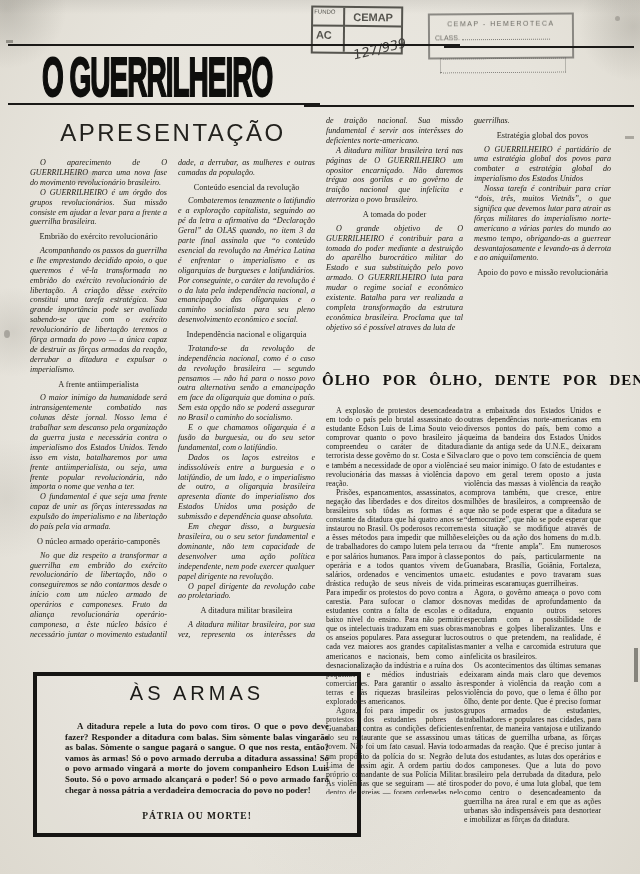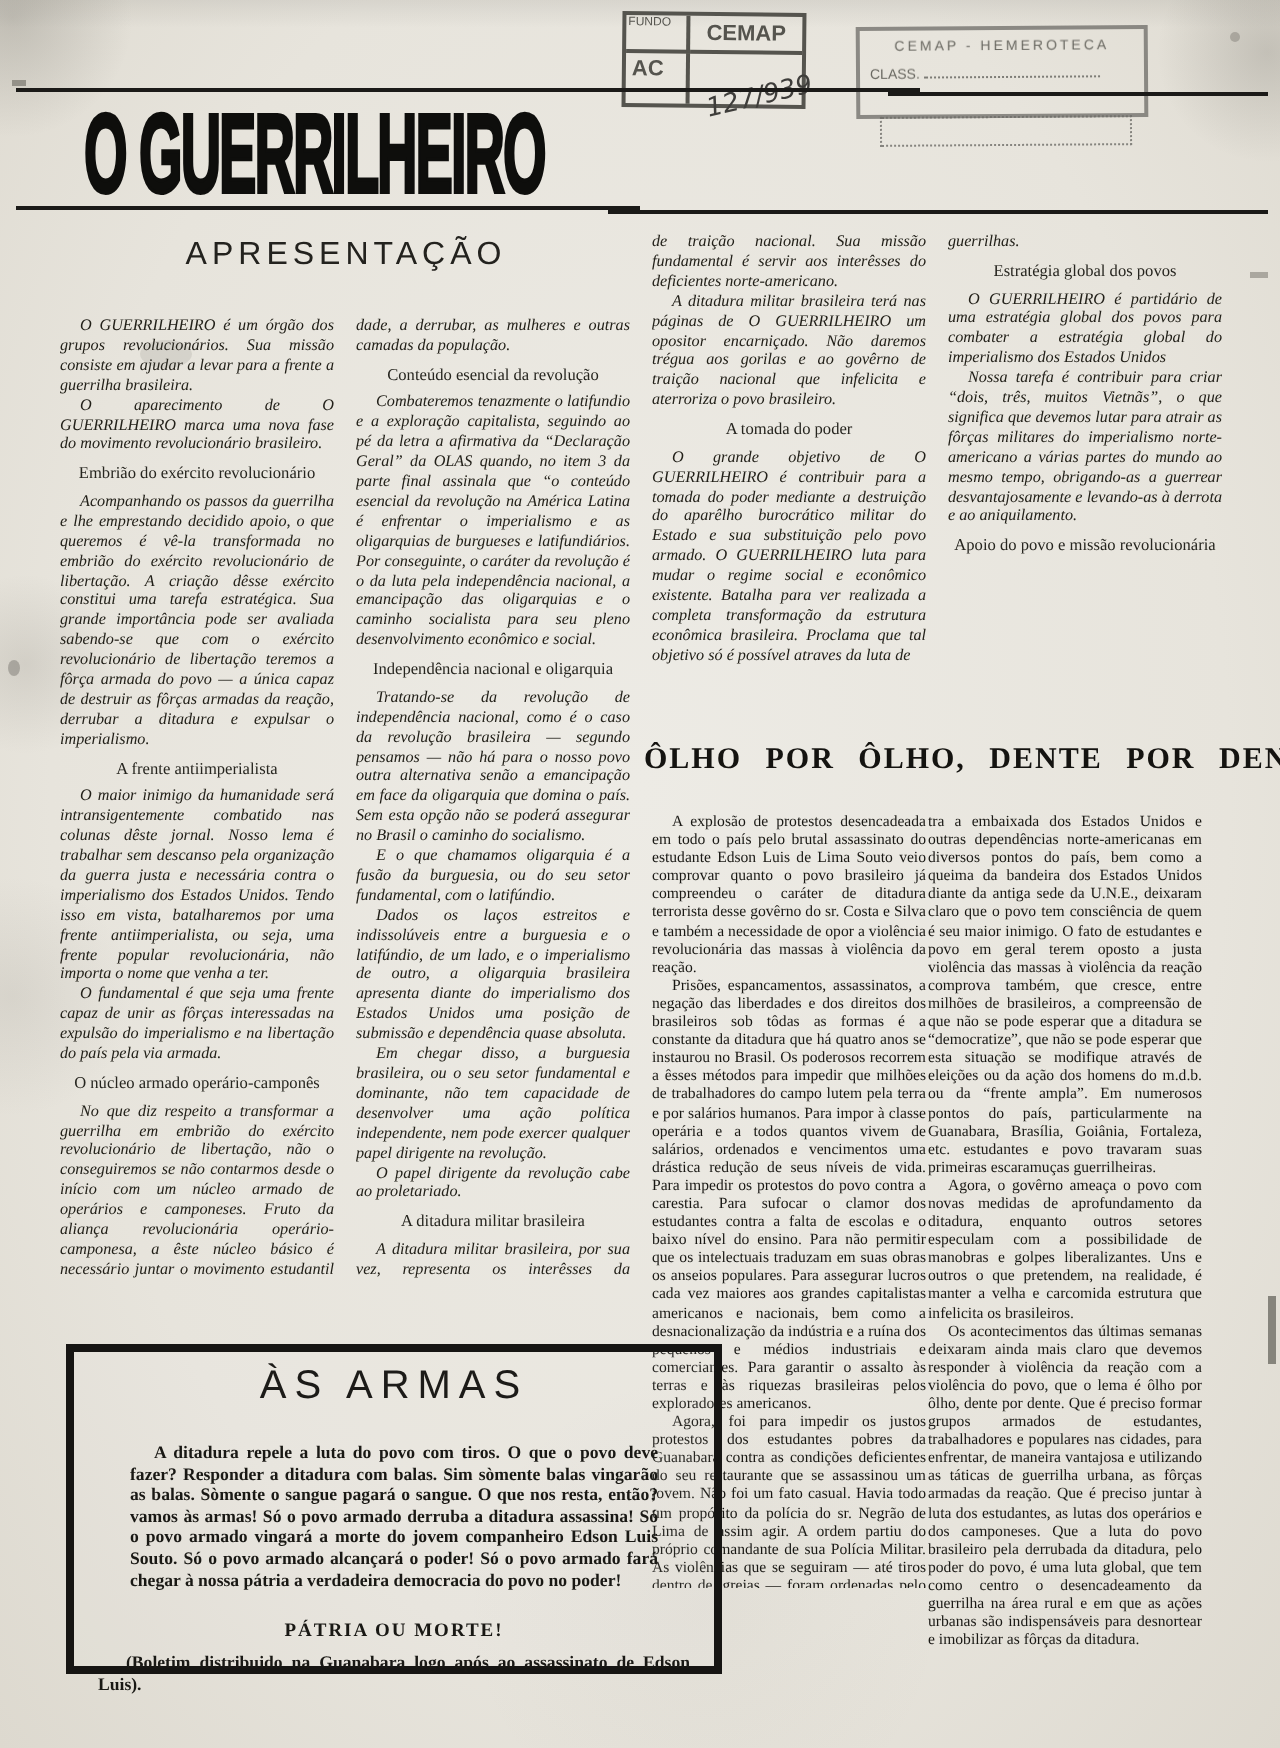--- a/index.html
+++ b/index.html
@@ -37,21 +37,21 @@
   .stamp2{position:absolute;left:428px;top:13px;width:142px;height:42px;
     border:2px solid rgba(100,99,94,.7);color:#686760;filter:blur(.3px);
     font-family:"Liberation Sans",sans-serif;transform:rotate(-.4deg);}
   .s2-title{font-size:7px;letter-spacing:1.5px;text-align:center;margin-top:5px;white-space:nowrap;}
   .s2-class{font-size:7px;margin:7px 0 0 5px;}
   .leader{display:inline-block;width:88px;border-bottom:1.5px dotted #7d7c76;vertical-align:baseline;}
   .s2-slot{position:absolute;left:440px;top:58px;width:124px;height:13px;
     border:1.5px dotted rgba(110,109,104,.8);transform:rotate(-.4deg);}
   
   .apres-title{position:absolute;left:30px;top:119px;width:286px;text-align:center;
-    font-family:"Liberation Sans",sans-serif;font-weight:400;font-size:16px;
+    font-family:"Liberation Sans",sans-serif;font-weight:400;font-size:24px;
     letter-spacing:2.5px;color:#23221e;}
   .col{position:absolute;width:137px;overflow:hidden;text-align:justify;}
   .para{margin:0;text-indent:10px;}
   .para.cont{text-indent:0;}
   .hd{margin:5px 2px 4px;text-align:center;text-indent:0;font-style:normal;
     font-size:8.3px;line-height:9.6px;color:#26251f;}
   .ap-col{font-style:italic;font-size:8.1px;line-height:9.9px;color:#222019;}
   .ol-col{font-style:normal;font-size:7.8px;line-height:9.1px;color:#191814;}
   .olho-title{position:absolute;left:322px;top:372px;width:312px;text-align:center;
     font-weight:700;font-size:15px;letter-spacing:1px;word-spacing:7px;color:#141310;white-space:nowrap;}
@@ -92,22 +92,22 @@
 
   <div class="rule" style="left:8px;top:44px;width:452px;" data-interactable="false"></div>
   <div class="rule" style="left:444px;top:46px;width:190px;" data-interactable="false"></div>
   <div class="rule" style="left:8px;top:103px;width:312px;" data-interactable="false"></div>
   <div class="rule" style="left:304px;top:104.5px;width:330px;" data-interactable="false"></div>
 
   <div class="masthead" data-interactable="false">O GUERRILHEIRO</div>
 
   <div class="apres-title" data-interactable="false">APRESENTAÇÃO</div>
   <div class="col ap-col" style="left:30px;top:158px;height:482px;" data-interactable="false">
+      <p class="para" data-interactable="false">O aparecimento de O GUERRILHEIRO marca uma nova fase do movimento revolucionário brasileiro.</p>
       <p class="para" data-interactable="false">O GUERRILHEIRO é um órgão dos grupos revolucionários. Sua missão consiste em ajudar a levar para a frente a guerrilha brasileira.</p>
-      <p class="para" data-interactable="false">O aparecimento de O GUERRILHEIRO marca uma nova fase do movimento revolucionário brasileiro.</p>
       <p class="hd" data-interactable="false">Embrião do exército revolucionário</p>
       <p class="para" data-interactable="false">Acompanhando os passos da guerrilha e lhe emprestando decidido apoio, o que queremos é vê-la transformada no embrião do exército revolucionário de libertação. A criação dêsse exército constitui uma tarefa estratégica. Sua grande importância pode ser avaliada sabendo-se que com o exército revolucionário de libertação teremos a fôrça armada do povo — a única capaz de destruir as fôrças armadas da reação, derrubar a ditadura e expulsar o imperialismo.</p>
       <p class="hd" data-interactable="false">A frente antiimperialista</p>
       <p class="para" data-interactable="false">O maior inimigo da humanidade será intransigentemente combatido nas colunas dêste jornal. Nosso lema é trabalhar sem descanso pela organização da guerra justa e necessária contra o imperialismo dos Estados Unidos. Tendo isso em vista, batalharemos por uma frente antiimperialista, ou seja, uma frente popular revolucionária, não importa o nome que venha a ter.</p>
       <p class="para" data-interactable="false">O fundamental é que seja uma frente capaz de unir as fôrças interessadas na expulsão do imperialismo e na libertação do país pela via armada.</p>
       <p class="hd" data-interactable="false">O núcleo armado operário-camponês</p>
       <p class="para" data-interactable="false">No que diz respeito a transformar a guerrilha em embrião do exército revolucionário de libertação, não o conseguiremos se não contarmos desde o início com um núcleo armado de operários e camponeses. Fruto da aliança revolucionária operário-camponesa, a êste núcleo básico é necessário juntar o movimento estudantil e as demais fôrças interessadas na revolução.</p>
     </div>
   <div class="col ap-col" style="left:178px;top:158px;height:482px;" data-interactable="false">
       <p class="para cont" data-interactable="false">dade, a derrubar, as mulheres e outras camadas da população.</p>
@@ -145,21 +145,20 @@
   <div class="col ol-col" style="left:464px;top:406px;height:422px;" data-interactable="false">
       <p class="para cont" data-interactable="false">tra a embaixada dos Estados Unidos e outras dependências norte-americanas em diversos pontos do país, bem como a queima da bandeira dos Estados Unidos diante da antiga sede da U.N.E., deixaram claro que o povo tem consciência de quem é seu maior inimigo. O fato de estudantes e povo em geral terem oposto a justa violência das massas à violência da reação comprova também, que cresce, entre milhões de brasileiros, a compreensão de que não se pode esperar que a ditadura se “democratize”, que não se pode esperar que esta situação se modifique através de eleições ou da ação dos homens do m.d.b. ou da “frente ampla”. Em numerosos pontos do país, particularmente na Guanabara, Brasília, Goiânia, Fortaleza, etc. estudantes e povo travaram suas primeiras escaramuças guerrilheiras.</p>
       <p class="para" data-interactable="false">Agora, o govêrno ameaça o povo com novas medidas de aprofundamento da ditadura, enquanto outros setores especulam com a possibilidade de manobras e golpes liberalizantes. Uns e outros o que pretendem, na realidade, é manter a velha e carcomida estrutura que infelicita os brasileiros.</p>
       <p class="para" data-interactable="false">Os acontecimentos das últimas semanas deixaram ainda mais claro que devemos responder à violência da reação com a violência do povo, que o lema é ôlho por ôlho, dente por dente. Que é preciso formar grupos armados de estudantes, trabalhadores e populares nas cidades, para enfrentar, de maneira vantajosa e utilizando as táticas de guerrilha urbana, as fôrças armadas da reação. Que é preciso juntar à luta dos estudantes, as lutas dos operários e dos camponeses. Que a luta do povo brasileiro pela derrubada da ditadura, pelo poder do povo, é uma luta global, que tem como centro o desencadeamento da guerrilha na área rural e em que as ações urbanas são indispensáveis para desnortear e imobilizar as fôrças da ditadura.</p>
     </div>
 
   <div class="armas-box" data-interactable="false">
     <div class="armas-title" data-interactable="false">ÀS ARMAS</div>
     <p class="armas-body" data-interactable="false">A ditadura repele a luta do povo com tiros. O que o povo deve fazer? Responder a ditadura com balas. Sim sòmente balas vingarão as balas. Sòmente o sangue pagará o sangue. O que nos resta, então? vamos às armas! Só o povo armado derruba a ditadura assassina! Só o povo armado vingará a morte do jovem companheiro Edson Luis Souto. Só o povo armado alcançará o poder! Só o povo armado fará chegar à nossa pátria a verdadeira democracia do povo no poder!</p>
     <div class="armas-slogan" data-interactable="false">PÁTRIA OU MORTE!</div>
-    <p class="armas-note" data-interactable="false">(Boletim distribuido na Guanabara logo após ao assassinato de Edson Luis).</p>
   </div>
 
   <div class="artifact" style="left:6px;top:40px;width:7px;height:3px;opacity:.5;" data-interactable="false"></div>
   <div class="artifact" style="left:4px;top:330px;width:6px;height:8px;border-radius:50%;opacity:.35;" data-interactable="false"></div>
   <div class="artifact" style="left:625px;top:136px;width:9px;height:3px;opacity:.4;" data-interactable="false"></div>
   <div class="artifact" style="left:634px;top:648px;width:4px;height:34px;opacity:.65;" data-interactable="false"></div>
   <div class="artifact" style="left:615px;top:16px;width:5px;height:5px;border-radius:50%;opacity:.3;" data-interactable="false"></div>
   <div class="artifact" style="left:70px;top:170px;width:26px;height:14px;border-radius:50%;opacity:.12;" data-interactable="false"></div>
 
 </div>

